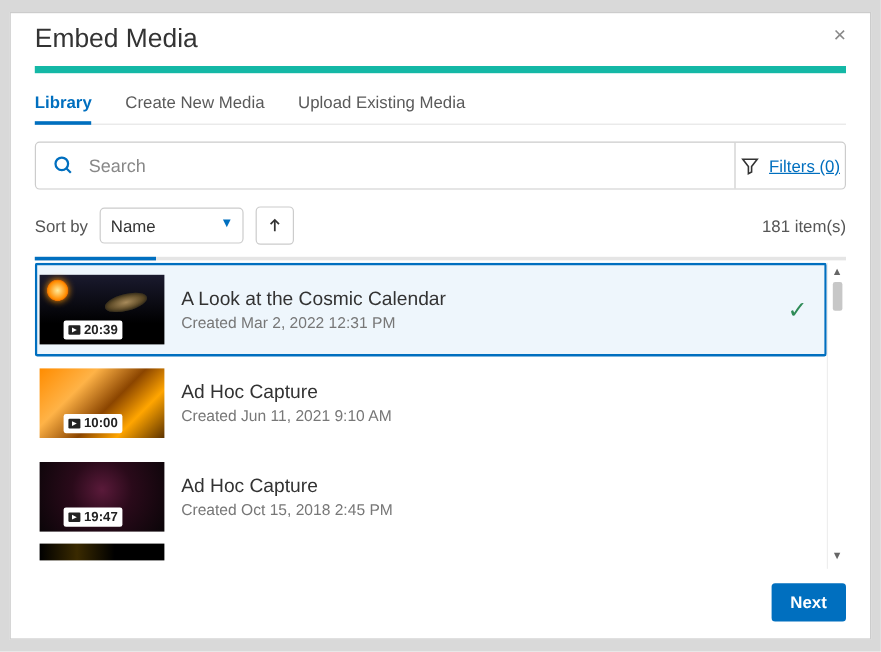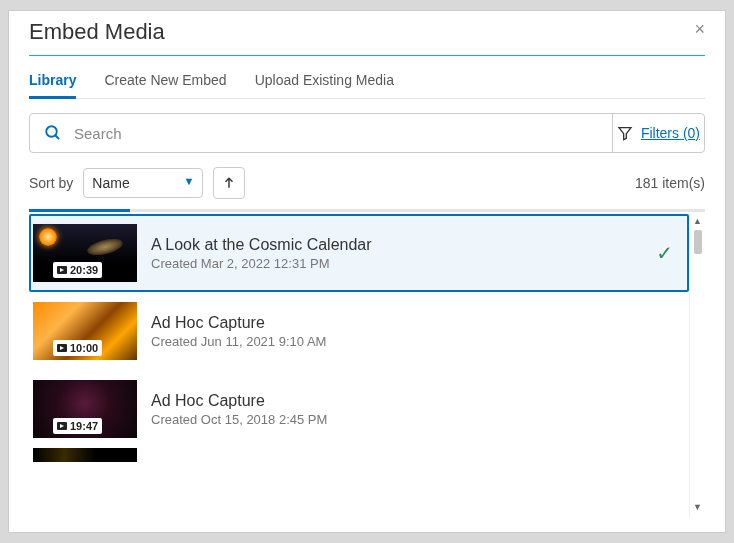--- a/index.html
+++ b/index.html
@@ -1,21 +1,21 @@
 <!DOCTYPE html>
 <html><head>
 <meta charset="utf-8">
 <style>
 * { box-sizing: border-box; margin: 0; padding: 0; }
 body { font-family: -apple-system, "Segoe UI", Arial, sans-serif; background: #d9d9d9; width: 734px; height: 543px; overflow: hidden; padding: 10px 8px; }
 .modal { background: #fff; width: 100%; height: 100%; border: 1px solid #ccc; display: flex; flex-direction: column; }
 .header { display: flex; justify-content: space-between; align-items: flex-start; padding: 8px 20px 10px 20px; }
 .title { font-size: 22px; font-weight: 400; color: #333; }
 .close { font-size: 18px; color: #888; cursor: pointer; background: none; border: none; }
-.body { border-top: 1px solid #14b8a6; margin: 0 20px 14px 20px; display: flex; flex-direction: column; flex: 1; min-height: 0; }
+.body { border-top: 6px solid #14b8a6; margin: 0 20px 14px 20px; display: flex; flex-direction: column; flex: 1; min-height: 0; }
 .tabs { display: flex; gap: 28px; padding: 10px 0 0 0; }
 .tab { font-size: 14px; color: #5a5a5a; cursor: pointer; padding: 6px 0 10px 0; }
 .tab.active { color: #006fbf; font-weight: 600; position: relative; }
 .tab.active::after { content: ""; position: absolute; left: 0; right: 0; bottom: -1px; height: 3px; background: #006fbf; }
 .tabbar { border-bottom: 1px solid #e5e5e5; }
 .search-row { display: flex; border: 1px solid #ccc; border-radius: 4px; margin-top: 14px; gap: 48px; }
 .search-box { display: flex; align-items: center; flex: 1; padding: 10px 14px; }
 .search-icon { width: 18px; height: 18px; margin-right: 12px; }
 .search-input { border: none; outline: none; font-size: 15px; flex: 1; color: #333; }
 .search-input::placeholder { color: #888; }
@@ -61,21 +61,21 @@
 <div class="modal">
   <div class="header">
     <div class="title">Embed Media</div>
     <button class="close">×</button>
   </div>
   <div class="body">
 
     <div class="tabbar">
       <div class="tabs">
         <div class="tab active">Library</div>
-        <div class="tab">Create New Embed</div>
+        <div class="tab">Create New Media</div>
         <div class="tab">Upload Existing Media</div>
       </div>
     </div>
 
     <div class="search-row">
       <div class="search-box">
         <svg class="search-icon" viewBox="0 0 24 24" fill="none" stroke="#006fbf" stroke-width="2.5">
             <circle cx="10" cy="10" r="7"></circle>
             <line x1="20" y1="20" x2="15" y2="15"></line>
           </svg>
@@ -160,15 +160,18 @@
 
       <div class="scrollbar">
         <div class="sb-arrow">▲</div>
         <div class="sb-track">
             <div class="sb-thumb"></div>
           </div>
         <div class="sb-arrow">▼</div>
       </div>
     </div>
 
+    <div class="footer">
+      <button class="next-btn">Next</button>
+    </div>
 
   </div>
 </div>
 
 </body></html>

